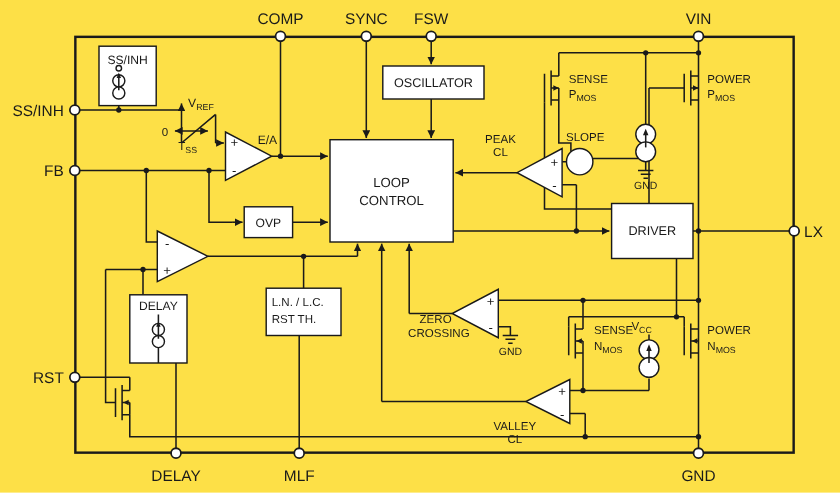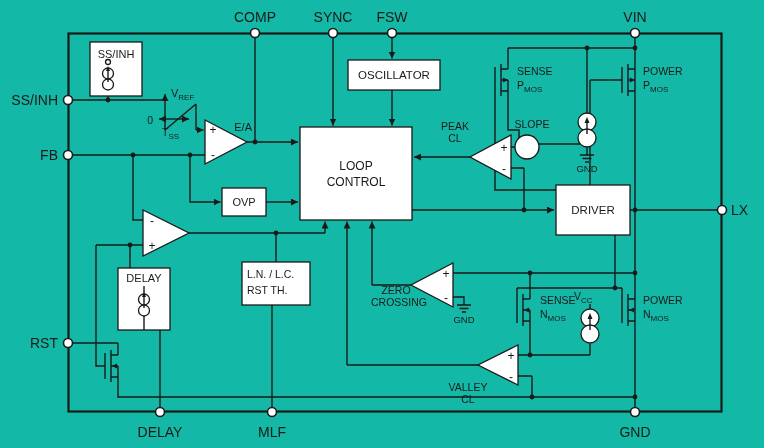--- a/index.html
+++ b/index.html
@@ -1,16 +1,16 @@
 <!DOCTYPE html>
 <html><head>
 <meta charset="utf-8">
 <style>
   html,body{margin:0;padding:0;background:#ffffff;}
-  .stage{position:relative;width:764px;height:448px;background:#14b8a6;overflow:hidden;}
+  .stage{position:relative;width:764px;height:448px;background:#fde047;overflow:hidden;}
   svg{display:block;}
   text{font-family:"Liberation Sans",sans-serif;fill:#1a1a1a;}
   .w{stroke:#1a1a1a;stroke-width:1.4;fill:none;}
   .bd{stroke:#1a1a1a;stroke-width:2.2;fill:none;}
   .bx{fill:#ffffff;stroke:#1a1a1a;stroke-width:1.3;}
   .sym{stroke:#1a1a1a;stroke-width:1.4;fill:none;}
   .fillb{fill:#1a1a1a;stroke:none;}
   .dot{fill:#1a1a1a;stroke:none;}
   .pin{fill:#ffffff;stroke:#1a1a1a;stroke-width:1.6;}
   .arr{marker-end:url(#ah);}

